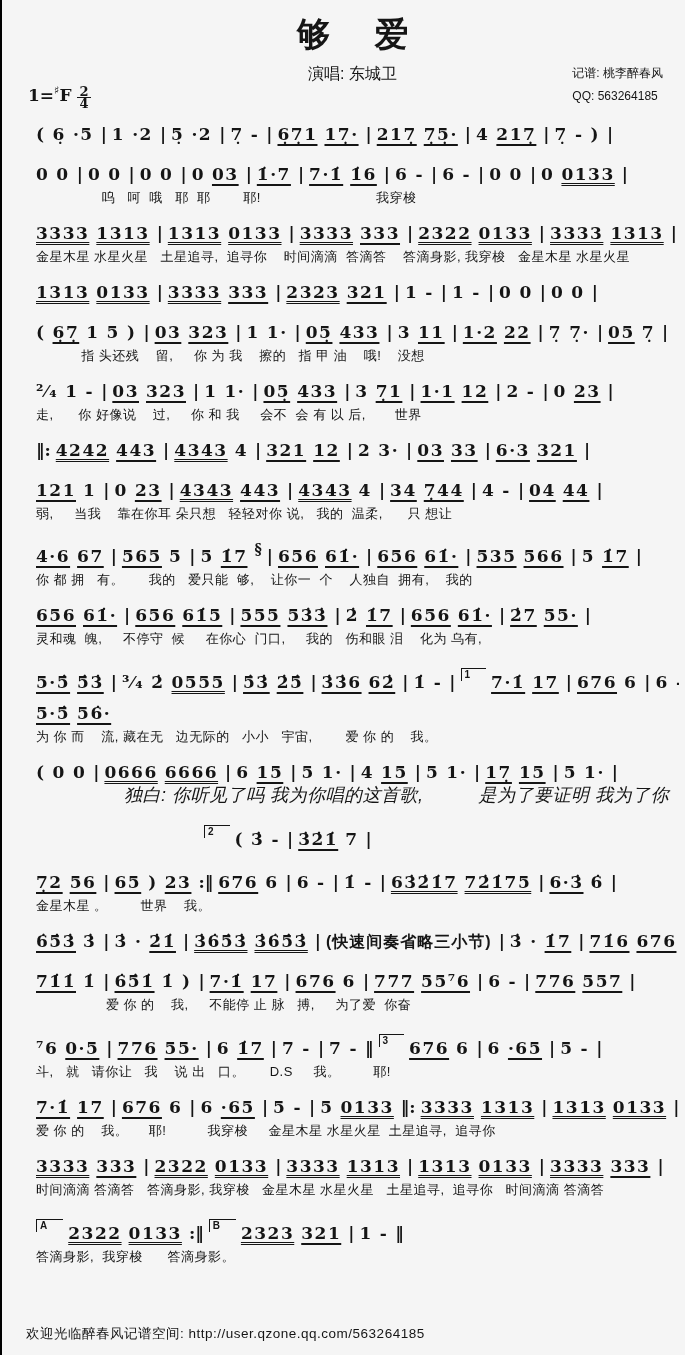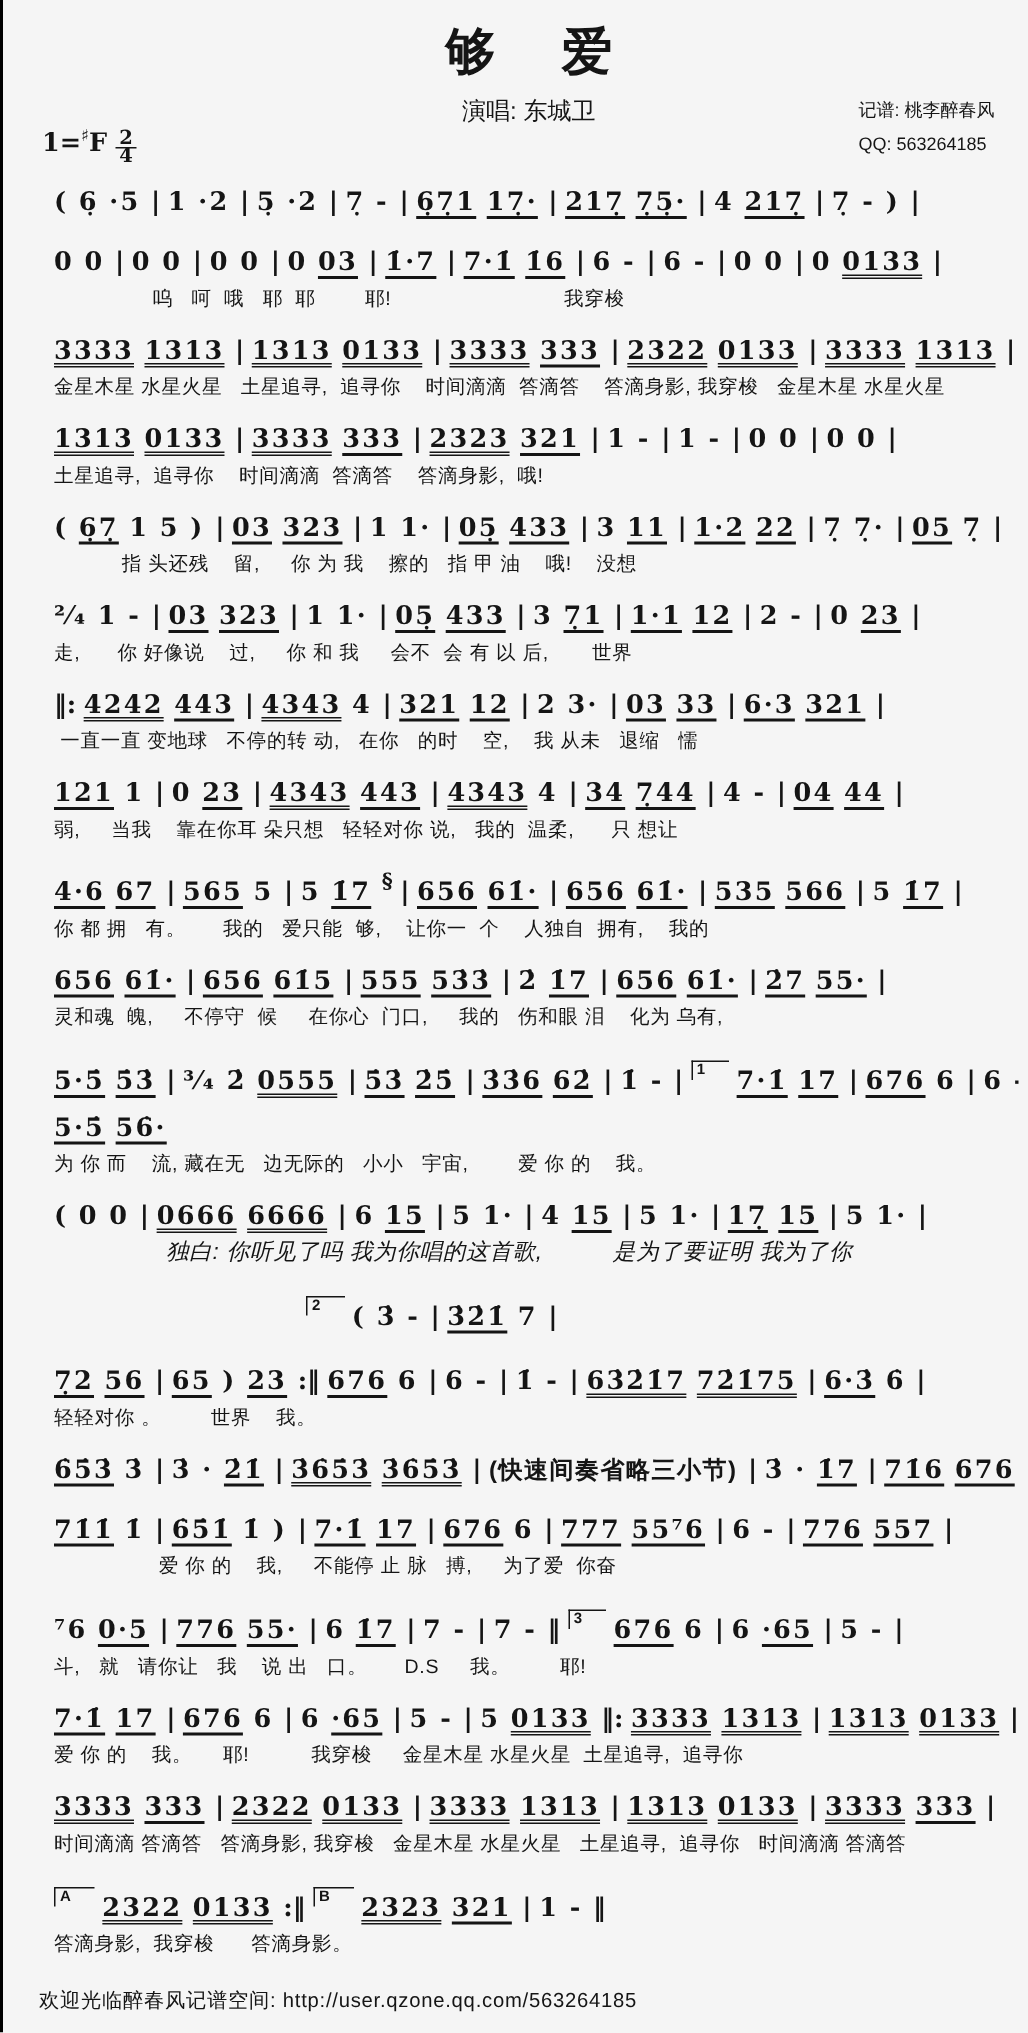--- a/index.html
+++ b/index.html
@@ -44,21 +44,21 @@
   .notes .bar{margin:0 5px 0 0;letter-spacing:0;}
   .notes .volta{
     font-size:10px;font-family:"Liberation Sans",sans-serif;
     vertical-align:10px;border-left:1px solid #151515;border-top:1px solid #151515;
     padding:0 16px 1px 3px;margin-right:5px;letter-spacing:0;
   }
   .notes .segno{font-size:14px;vertical-align:8px;margin-right:5px;}
   .notes .cue{font-size:16px;font-family:"Liberation Sans",sans-serif;
               letter-spacing:1px;margin-right:7px;font-weight:bold;}
   .lyrics{font-size:13px;line-height:19px;white-space:pre;letter-spacing:.5px;}
-  .lyrics.spoken{font-size:15px;font-style:italic;}
+  .lyrics.spoken{font-size:18px;font-style:italic;}
   .footer{position:absolute;left:26px;bottom:12px;font-size:13.5px;letter-spacing:.5px;}
 </style>
 </head>
 <body>
 
 <div class="edge"></div>
 
 <div class="sheet">
   <div class="title">够 爱</div>
 
@@ -81,33 +81,31 @@
       <div class="system">
         <div class="notes"><span class="note">0</span><span class="note">0</span><span class="bar">|</span><span class="note">0</span><span class="note">0</span><span class="bar">|</span><span class="note">0</span><span class="note">0</span><span class="bar">|</span><span class="note">0</span><span class="note u1">03</span><span class="bar">|</span><span class="note u1">1̇·7</span><span class="bar">|</span><span class="note u1">7·1̇</span><span class="note u1">1̇6</span><span class="bar">|</span><span class="note">6</span><span class="note">-</span><span class="bar">|</span><span class="note">6</span><span class="note">-</span><span class="bar">|</span><span class="note">0</span><span class="note">0</span><span class="bar">|</span><span class="note">0</span><span class="note u2">0133</span><span class="bar">|</span></div>
         <div class="lyrics">                呜   呵  哦   耶  耶        耶!                            我穿梭</div>
       </div>
       <div class="system">
         <div class="notes"><span class="note u2">3333</span><span class="note u2">1313</span><span class="bar">|</span><span class="note u2">1313</span><span class="note u2">0133</span><span class="bar">|</span><span class="note u2">3333</span><span class="note u1">333</span><span class="bar">|</span><span class="note u2">2322</span><span class="note u2">0133</span><span class="bar">|</span><span class="note u2">3333</span><span class="note u2">1313</span><span class="bar">|</span></div>
         <div class="lyrics">金星木星 水星火星   土星追寻,  追寻你    时间滴滴  答滴答    答滴身影, 我穿梭   金星木星 水星火星</div>
       </div>
       <div class="system">
         <div class="notes"><span class="note u2">1313</span><span class="note u2">0133</span><span class="bar">|</span><span class="note u2">3333</span><span class="note u1">333</span><span class="bar">|</span><span class="note u2">2323</span><span class="note u1">321</span><span class="bar">|</span><span class="note">1</span><span class="note">-</span><span class="bar">|</span><span class="note">1</span><span class="note">-</span><span class="bar">|</span><span class="note">0</span><span class="note">0</span><span class="bar">|</span><span class="note">0</span><span class="note">0</span><span class="bar">|</span></div>
-        <div class="lyrics">土星追寻,  追寻你    时间滴滴  答滴答    答滴身影,  哦!</div>
       </div>
       <div class="system">
         <div class="notes"><span class="note">(</span><span class="note u1">6̣7̣</span><span class="note">1</span><span class="note">5</span><span class="note">)</span><span class="bar">|</span><span class="note u1">03</span><span class="note u1">323</span><span class="bar">|</span><span class="note">1</span><span class="note">1·</span><span class="bar">|</span><span class="note u1">05̣</span><span class="note u1">433</span><span class="bar">|</span><span class="note">3</span><span class="note u1">11</span><span class="bar">|</span><span class="note u1">1·2</span><span class="note u1">22</span><span class="bar">|</span><span class="note">7̣</span><span class="note">7̣·</span><span class="bar">|</span><span class="note u1">05</span><span class="note">7̣</span><span class="bar">|</span></div>
         <div class="lyrics">           指 头还残    留,     你 为 我    擦的   指 甲 油    哦!    没想</div>
       </div>
       <div class="system">
         <div class="notes"><span class="note">²⁄₄</span><span class="note">1</span><span class="note">-</span><span class="bar">|</span><span class="note u1">03</span><span class="note u1">323</span><span class="bar">|</span><span class="note">1</span><span class="note">1·</span><span class="bar">|</span><span class="note u1">05̣</span><span class="note u1">433</span><span class="bar">|</span><span class="note">3</span><span class="note u1">7̣1</span><span class="bar">|</span><span class="note u1">1·1</span><span class="note u1">12</span><span class="bar">|</span><span class="note">2</span><span class="note">-</span><span class="bar">|</span><span class="note">0</span><span class="note u1">23</span><span class="bar">|</span></div>
         <div class="lyrics">走,      你 好像说    过,     你 和 我     会不  会 有 以 后,       世界</div>
       </div>
       <div class="system">
         <div class="notes"><span class="bar">‖:</span><span class="note u2">4242</span><span class="note u1">443</span><span class="bar">|</span><span class="note u2">4343</span><span class="note">4</span><span class="bar">|</span><span class="note u1">321</span><span class="note u1">12</span><span class="bar">|</span><span class="note">2</span><span class="note">3·</span><span class="bar">|</span><span class="note u1">03</span><span class="note u1">33</span><span class="bar">|</span><span class="note u1">6·3</span><span class="note u1">321</span><span class="bar">|</span></div>
-        <div class="lyrics"> 一直一直 变地球   不停的转 动,   在你   的时    空,    我 从未   退缩   懦</div>
       </div>
       <div class="system">
         <div class="notes"><span class="note u1">121</span><span class="note">1</span><span class="bar">|</span><span class="note">0</span><span class="note u1">23</span><span class="bar">|</span><span class="note u2">4343</span><span class="note u1">443</span><span class="bar">|</span><span class="note u2">4343</span><span class="note">4</span><span class="bar">|</span><span class="note u1">34</span><span class="note u1">7̣44</span><span class="bar">|</span><span class="note">4</span><span class="note">-</span><span class="bar">|</span><span class="note u1">04</span><span class="note u1">44</span><span class="bar">|</span></div>
         <div class="lyrics">弱,     当我    靠在你耳 朵只想   轻轻对你 说,   我的  温柔,      只 想让</div>
       </div>
       <div class="system">
         <div class="notes"><span class="note u1">4·6</span><span class="note u1">67</span><span class="bar">|</span><span class="note u1">565</span><span class="note">5</span><span class="bar">|</span><span class="note">5</span><span class="note u1">1̇7</span><span class="segno">§</span><span class="bar">|</span><span class="note u1">656</span><span class="note u1">61̇·</span><span class="bar">|</span><span class="note u1">656</span><span class="note u1">61̇·</span><span class="bar">|</span><span class="note u1">535</span><span class="note u1">566</span><span class="bar">|</span><span class="note">5</span><span class="note u1">1̇7</span><span class="bar">|</span></div>
         <div class="lyrics">你 都 拥   有。      我的   爱只能  够,    让你一  个    人独自  拥有,    我的</div>
       </div>
       <div class="system">
@@ -123,21 +121,21 @@
       </div>
       <div class="system">
         <div class="notes"><span class="note">(</span><span class="note">0</span><span class="note">0</span><span class="bar">|</span><span class="note u2">0666</span><span class="note u2">6666</span><span class="bar">|</span><span class="note">6</span><span class="note u1">15</span><span class="bar">|</span><span class="note">5</span><span class="note">1·</span><span class="bar">|</span><span class="note">4</span><span class="note u1">15</span><span class="bar">|</span><span class="note">5</span><span class="note">1·</span><span class="bar">|</span><span class="note u1">17̣</span><span class="note u1">15</span><span class="bar">|</span><span class="note">5</span><span class="note">1·</span><span class="bar">|</span></div>
         <div class="lyrics spoken">                独白: 你听见了吗 我为你唱的这首歌,          是为了要证明 我为了你</div>
       </div>
       <div class="system inset">
         <div class="notes"><span class="volta">2</span><span class="note">(</span><span class="note">3̇</span><span class="note">-</span><span class="bar">|</span><span class="note u1">3̇2̇1̇</span><span class="note">7</span><span class="bar">|</span></div>
       </div>
       <div class="system">
         <div class="notes"><span class="note u1">7̣2</span><span class="note u1">56</span><span class="bar">|</span><span class="note u1">65</span><span class="note">)</span><span class="note u1">23</span><span class="bar">:‖</span><span class="note u1">676</span><span class="note">6</span><span class="bar">|</span><span class="note">6</span><span class="note">-</span><span class="bar">|</span><span class="note">1̇</span><span class="note">-</span><span class="bar">|</span><span class="note u2">63̇2̇1̇7</span><span class="note u2">72̇1̇75</span><span class="bar">|</span><span class="note u1">6·3̇</span><span class="note">6̇</span><span class="bar">|</span></div>
-        <div class="lyrics">轻轻对你 。        世界    我。</div>
+        <div class="lyrics">金星木星 。        世界    我。</div>
       </div>
       <div class="system">
         <div class="notes"><span class="note u1">6̇5̇3̇</span><span class="note">3̇</span><span class="bar">|</span><span class="note">3̇</span><span class="note">·</span><span class="note u1">2̇1̇</span><span class="bar">|</span><span class="note u2">3̇6̇5̇3̇</span><span class="note u2">3̇6̇5̇3̇</span><span class="bar">|</span><span class="cue">(快速间奏省略三小节)</span><span class="bar">|</span><span class="note">3̇</span><span class="note">·</span><span class="note u1">1̇7</span><span class="bar">|</span><span class="note u1">71̇6</span><span class="note u1">676</span><span class="bar">|</span></div>
       </div>
       <div class="system">
         <div class="notes"><span class="note u1">71̇1̇</span><span class="note">1̇</span><span class="bar">|</span><span class="note u1">6̇5̇1̇</span><span class="note">1̇</span><span class="note">)</span><span class="bar">|</span><span class="note u1">7·1̇</span><span class="note u1">17</span><span class="bar">|</span><span class="note u1">676</span><span class="note">6</span><span class="bar">|</span><span class="note u1">777</span><span class="note u1">55⁷6</span><span class="bar">|</span><span class="note">6</span><span class="note">-</span><span class="bar">|</span><span class="note u1">776</span><span class="note u1">557</span><span class="bar">|</span></div>
         <div class="lyrics">                 爱 你 的    我,     不能停 止 脉   搏,     为了爱  你奋</div>
       </div>
       <div class="system">
         <div class="notes"><span class="note">⁷6</span><span class="note u1">0·5</span><span class="bar">|</span><span class="note u1">776</span><span class="note u1">55·</span><span class="bar">|</span><span class="note">6</span><span class="note u1">1̇7</span><span class="bar">|</span><span class="note">7</span><span class="note">-</span><span class="bar">|</span><span class="note">7</span><span class="note">-</span><span class="bar">‖</span><span class="volta">3</span><span class="note u1">676</span><span class="note">6</span><span class="bar">|</span><span class="note">6</span><span class="note u1">·65</span><span class="bar">|</span><span class="note">5</span><span class="note">-</span><span class="bar">|</span></div>

